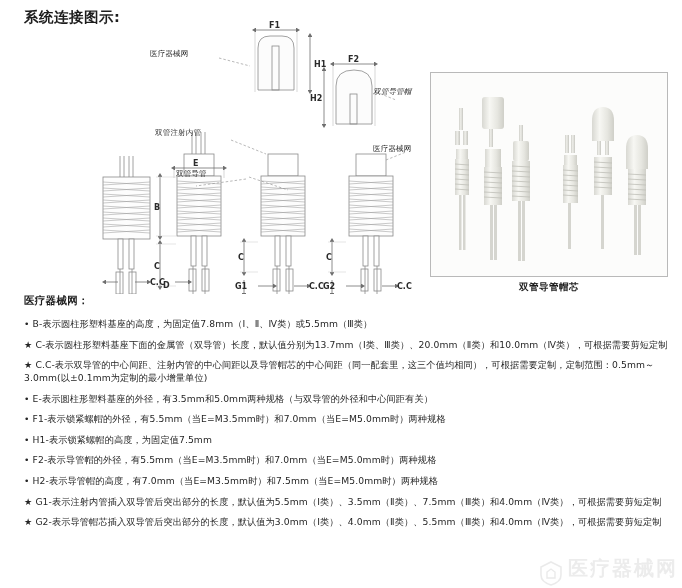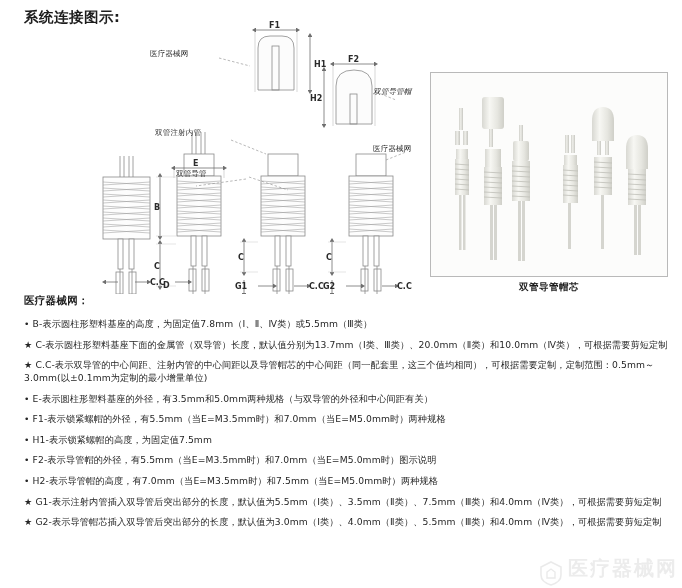--- a/index.html
+++ b/index.html
@@ -551,21 +551,21 @@
     <span>F1-表示锁紧螺帽的外径，有5.5mm（当E=M3.5mm时）和7.0mm（当E=M5.0mm时）两种规格</span>
   </div>
 
   <div class="legend-item">
     <span>•</span>
     <span>H1-表示锁紧螺帽的高度，为固定值7.5mm</span>
   </div>
 
   <div class="legend-item">
     <span>•</span>
-    <span>F2-表示导管帽的外径，有5.5mm（当E=M3.5mm时）和7.0mm（当E=M5.0mm时）图示说明</span>
+    <span>F2-表示导管帽的外径，有5.5mm（当E=M3.5mm时）和7.0mm（当E=M5.0mm时）两种规格</span>
   </div>
 
   <div class="legend-item">
     <span>•</span>
     <span>H2-表示导管帽的高度，有7.0mm（当E=M3.5mm时）和7.5mm（当E=M5.0mm时）两种规格</span>
   </div>
 
   <div class="legend-item star">
     <span>★</span>
     <span>G1-表示注射内管插入双导管后突出部分的长度，默认值为5.5mm（Ⅰ类）、3.5mm（Ⅱ类）、7.5mm（Ⅲ类）和4.0mm（Ⅳ类），可根据需要剪短定制</span>

